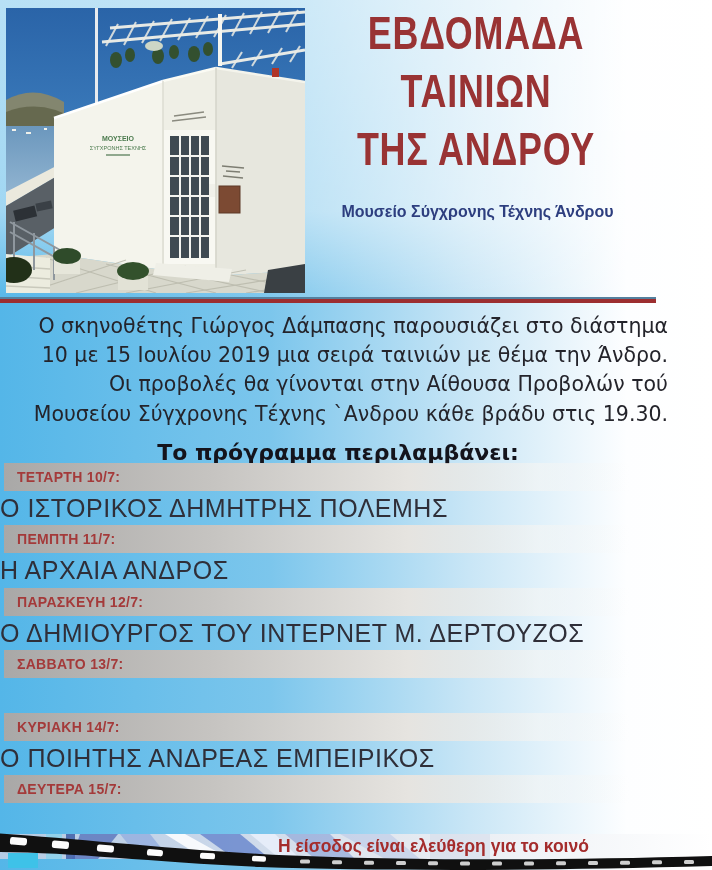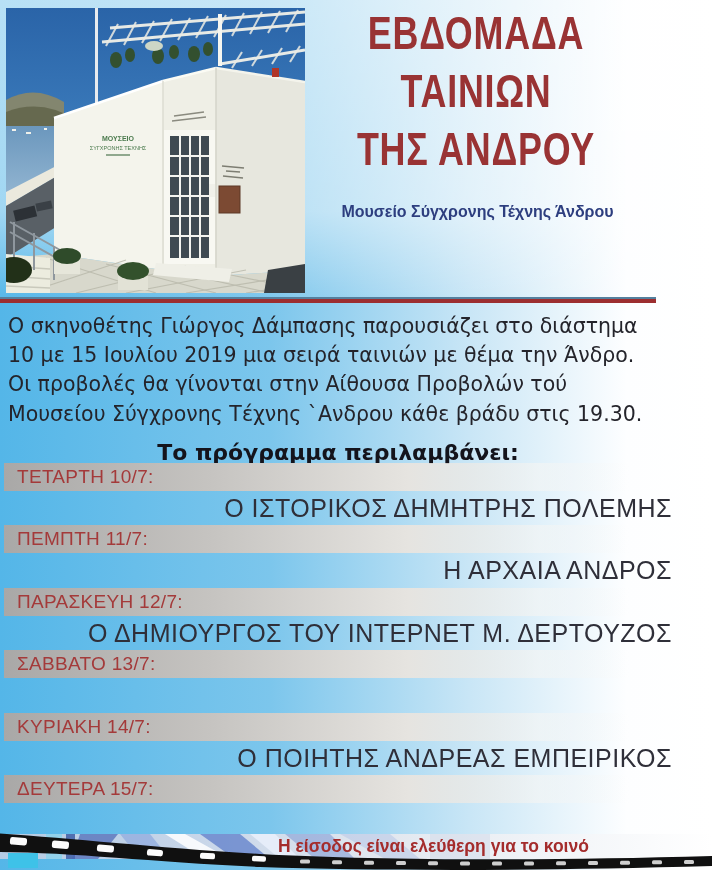--- a/index.html
+++ b/index.html
@@ -16,31 +16,31 @@
     color:#993334;font-weight:bold;font-size:46px;line-height:58px;}
   .title-line{white-space:nowrap;transform:scaleX(.78);transform-origin:50% 50%;
     text-shadow:0 0 1px rgba(255,255,255,.35);letter-spacing:1px;}
   .venue{position:absolute;left:300px;top:203px;width:355px;text-align:center;
     color:#2d3e7f;font-weight:bold;font-size:16px;white-space:nowrap;}
   .dates{position:absolute;left:433px;top:243px;width:240px;text-align:center;
     color:#2d3e7f;font-weight:bold;font-size:20px;white-space:nowrap;}
   .divider{position:absolute;left:0;top:297px;width:656px;}
   .divider .blue{height:2px;background:#54809e;}
   .divider .red{height:4px;background:#9c2e30;}
-  .intro{position:absolute;left:8px;top:312px;width:660px;text-align:left;
+  .intro{position:absolute;left:8px;top:312px;width:660px;text-align:right;
     font-family:"DejaVu Sans",sans-serif;color:#24242b;font-size:20.5px;line-height:29.2px;}
   .intro div{white-space:nowrap;}
   .program-heading{position:absolute;left:8px;top:440px;width:660px;text-align:center;
     font-family:"DejaVu Sans",sans-serif;font-weight:bold;color:#14141c;font-size:22px;white-space:nowrap;}
   .schedule{position:absolute;left:0;top:463px;width:712px;}
   .sched-item{height:62.4px;}
   .day-bar{height:28px;margin-left:4px;width:652px;display:flex;align-items:center;padding-left:13px;
     background:linear-gradient(to right,#a9a8a7 0%,#c6c4c1 32%,#e6e4e0 62%,rgba(248,246,243,.55) 82%,rgba(255,255,255,0) 96%);}
-  .day-label{font-size:19px;font-weight:normal;color:#a43a3a;letter-spacing:.3px;white-space:nowrap;}
-  .film-title{height:21px;width:672px;text-align:right;line-height:35px;
+  .day-label{font-size:14px;font-weight:bold;color:#a43a3a;letter-spacing:.3px;white-space:nowrap;}
+  .film-title{height:21px;width:672px;text-align:left;line-height:35px;
     color:#2f2f39;font-size:25px;letter-spacing:.5px;white-space:nowrap;}
   .bottom-art{position:absolute;left:0;top:833px;width:712px;height:37px;}
   .footer-note{position:absolute;left:278px;top:836px;width:322px;
     color:#a42c2c;font-weight:bold;font-size:17.5px;white-space:nowrap;}
 </style>
 </head>
 <body>
 
 <div class="page">
   <div class="top-fade"></div>

